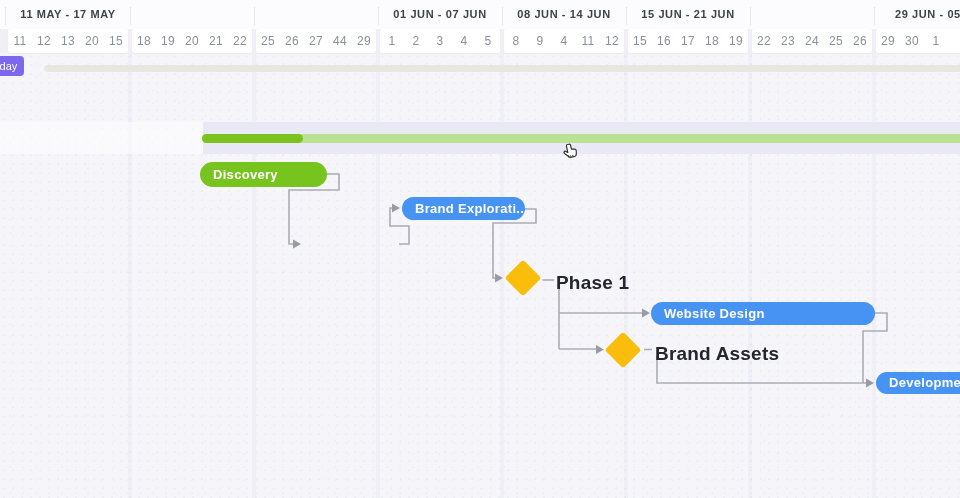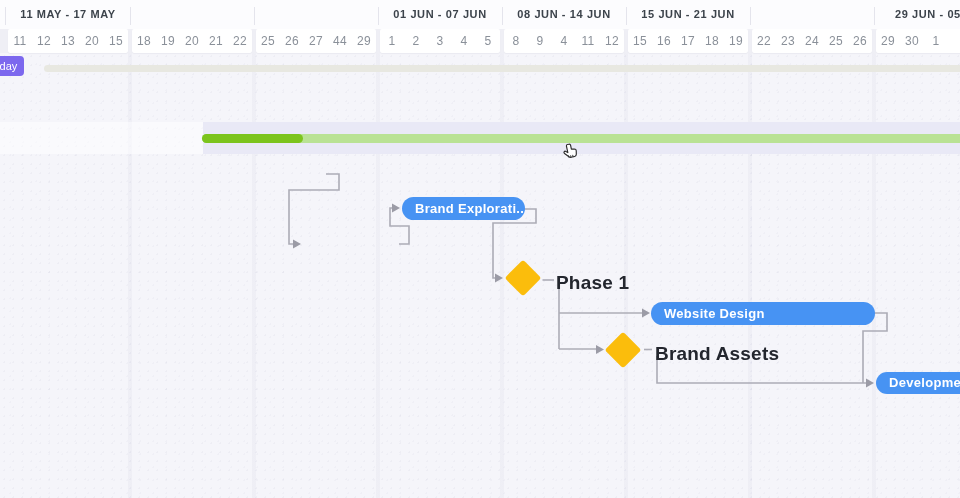--- a/index.html
+++ b/index.html
@@ -106,20 +106,21 @@
     <g fill="#9B9BA6">
       <path d="M293 239.5 L301 244 L293 248.5 Z"></path>
       <path d="M392 203.5 L400 208 L392 212.5 Z"></path>
       <path d="M495 273.5 L503 278 L495 282.5 Z"></path>
       <path d="M642 308.5 L650 313 L642 317.5 Z"></path>
       <path d="M596 345 L604 349.5 L596 354 Z"></path>
       <path d="M866 378.5 L874 383 L866 387.5 Z"></path>
     </g>
   </svg>
 
+  <div class="task-bar bar-green bar-discovery">Discovery</div>
   <div class="task-bar bar-blue bar-brandexp">Brand Explorati...</div>
   <div class="task-bar bar-blue bar-website">Website Design</div>
   <div class="task-bar bar-blue bar-dev">Development</div>
 
   <div class="milestone-diamond diamond-phase1"></div>
   <div class="milestone-label label-phase1">Phase 1</div>
   <div class="milestone-diamond diamond-assets"></div>
   <div class="milestone-label label-assets">Brand Assets</div>
 
   <svg class="cursor-pointer" viewBox="0 0 24 24" xmlns="http://www.w3.org/2000/svg">

